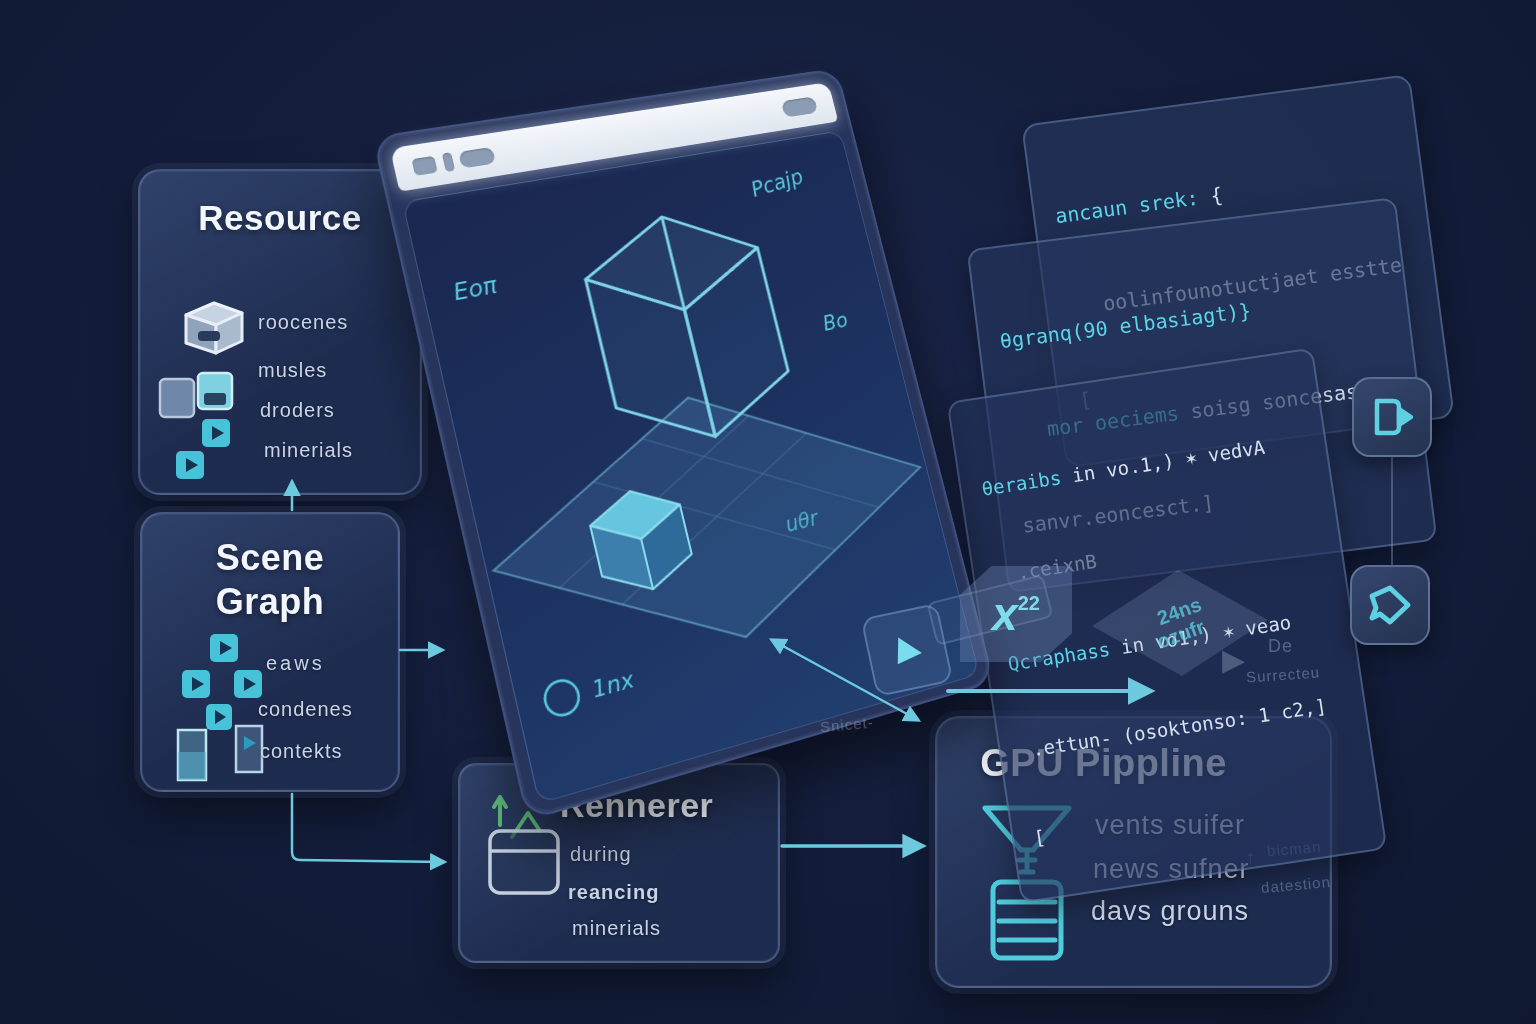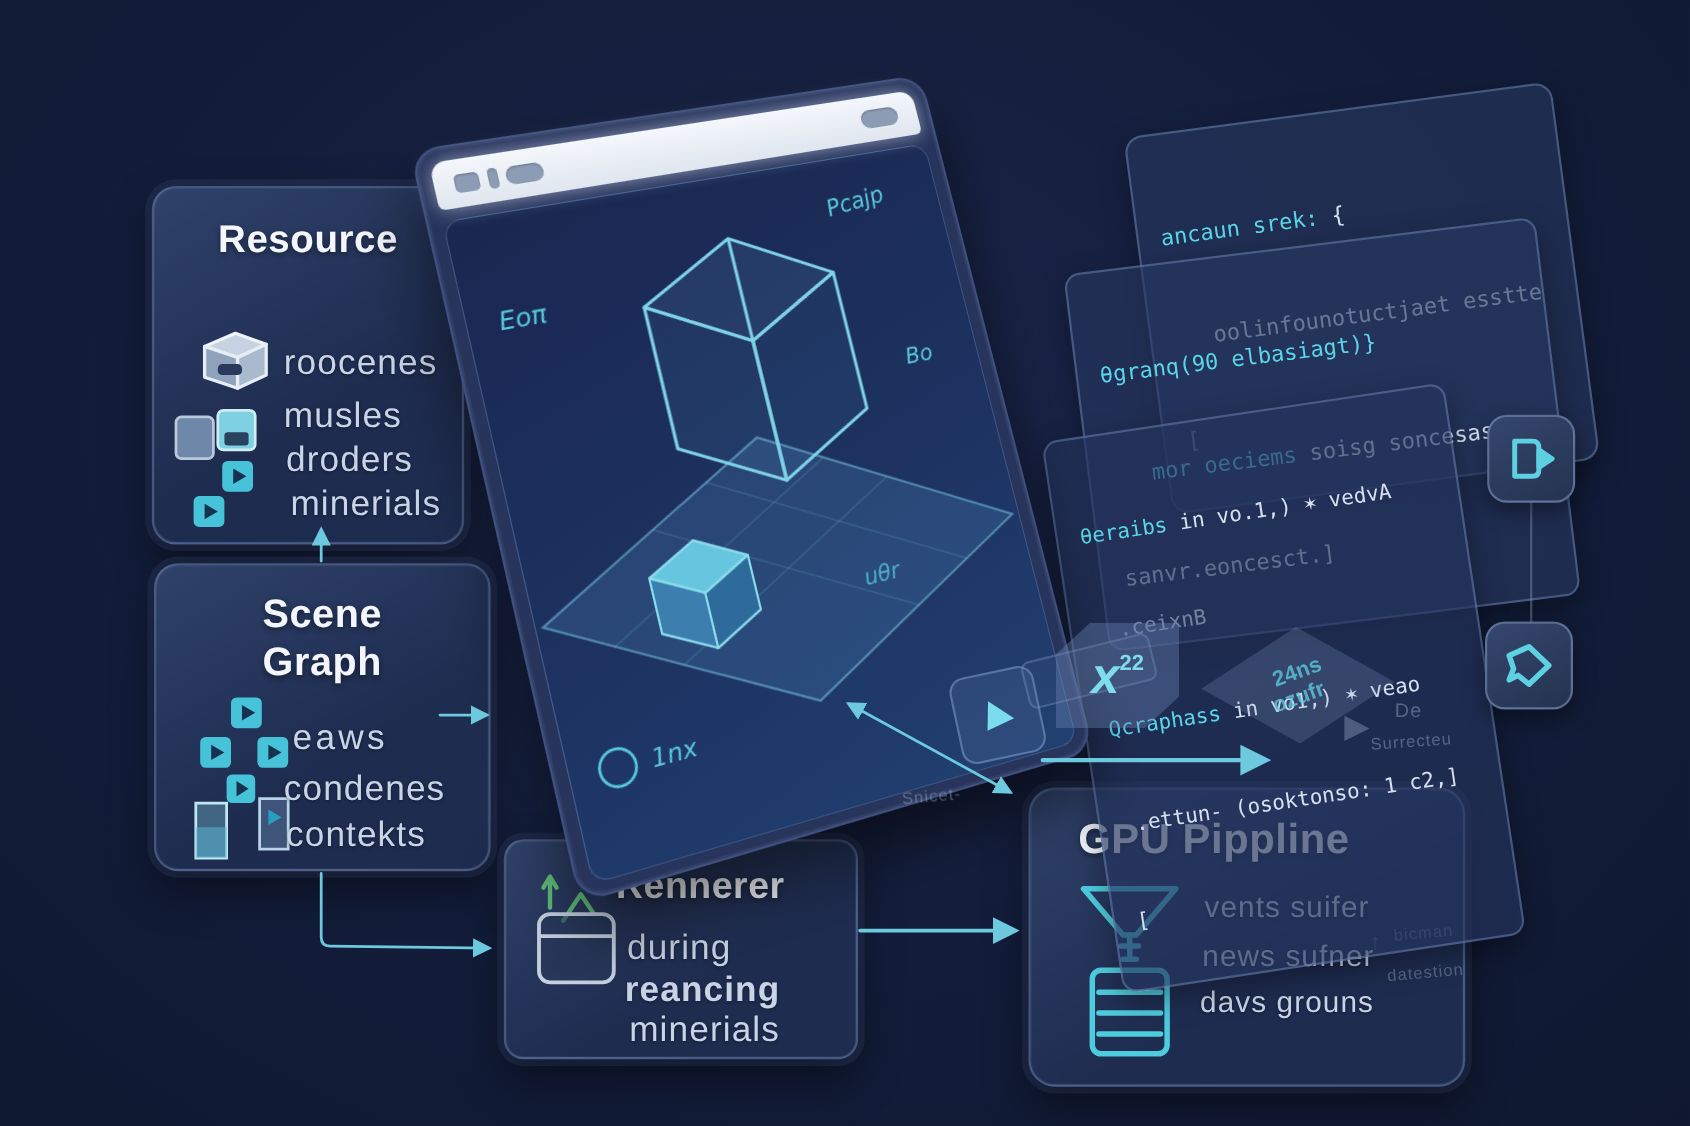--- a/index.html
+++ b/index.html
@@ -14,21 +14,21 @@
 
   
   .panel {
     position:absolute; border-radius:22px;
     background:linear-gradient(150deg, rgba(66,88,134,.50) 0%, rgba(30,44,80,.92) 60%), #1d2b4e;
     border:2px solid rgba(116,140,186,.45);
     box-shadow:0 0 0 6px rgba(90,115,165,.14), 0 18px 40px rgba(0,0,0,.45), inset 0 0 0 1px rgba(255,255,255,.05);
   }
   .panel-title { font-weight:800; color:#f3f7fd; letter-spacing:.5px; line-height:1.22;
     text-shadow:0 2px 6px rgba(0,0,0,.45); }
-  .item { color:#c9d5e7; font-size:32px; letter-spacing:1px; text-shadow:0 1px 3px rgba(0,0,0,.4); }
+  .item { color:#c9d5e7; font-size:20px; letter-spacing:1px; text-shadow:0 1px 3px rgba(0,0,0,.4); }
 
   
   .code {
     position:absolute; border-radius:14px;
     background:rgba(44,62,104,.48);
     border:2px solid rgba(125,150,196,.42);
     box-shadow:0 10px 26px rgba(0,0,0,.35);
     font-family:"DejaVu Sans Mono", monospace;
     font-size:20px; line-height:1.55; padding:16px 20px;
     color:#d6e0ef; white-space:pre;
@@ -94,21 +94,21 @@
     <polygon points="58,59 58,73 70,66" fill="#173250"></polygon>
     <rect x="22" y="84" width="28" height="28" rx="5" fill="#46c3d8"></rect>
     <polygon points="32,91 32,105 44,98" fill="#173250"></polygon>
   </svg>
   <div class="item" style="position:absolute; left:118px; top:140px;">roocenes</div>
   <div class="item" style="position:absolute; left:118px; top:188px;">musles</div>
   <div class="item" style="position:absolute; left:120px; top:228px;">droders</div>
   <div class="item" style="position:absolute; left:124px; top:268px;">minerials</div>
 </div>
 
-<div class="panel" style="left:140px; top:512px; width:306px; height:280px;">
+<div class="panel" style="left:140px; top:512px; width:260px; height:280px;">
   <div class="panel-title" style="position:absolute; left:0; right:0; top:22px; text-align:center; font-size:36px;">
     <div>Scene</div>
     <div>Graph</div>
   </div>
 
   <svg class="abs" style="left:30px; top:118px;" width="110" height="72" viewBox="0 0 110 72">
     <rect x="38" y="2" width="28" height="28" rx="5" fill="#46c3d8"></rect>
       <polygon points="48,9 48,23 60,16" fill="#173250"></polygon>
     <rect x="10" y="38" width="28" height="28" rx="5" fill="#46c3d8"></rect>
       <polygon points="20,45 20,59 32,52" fill="#173250"></polygon>

